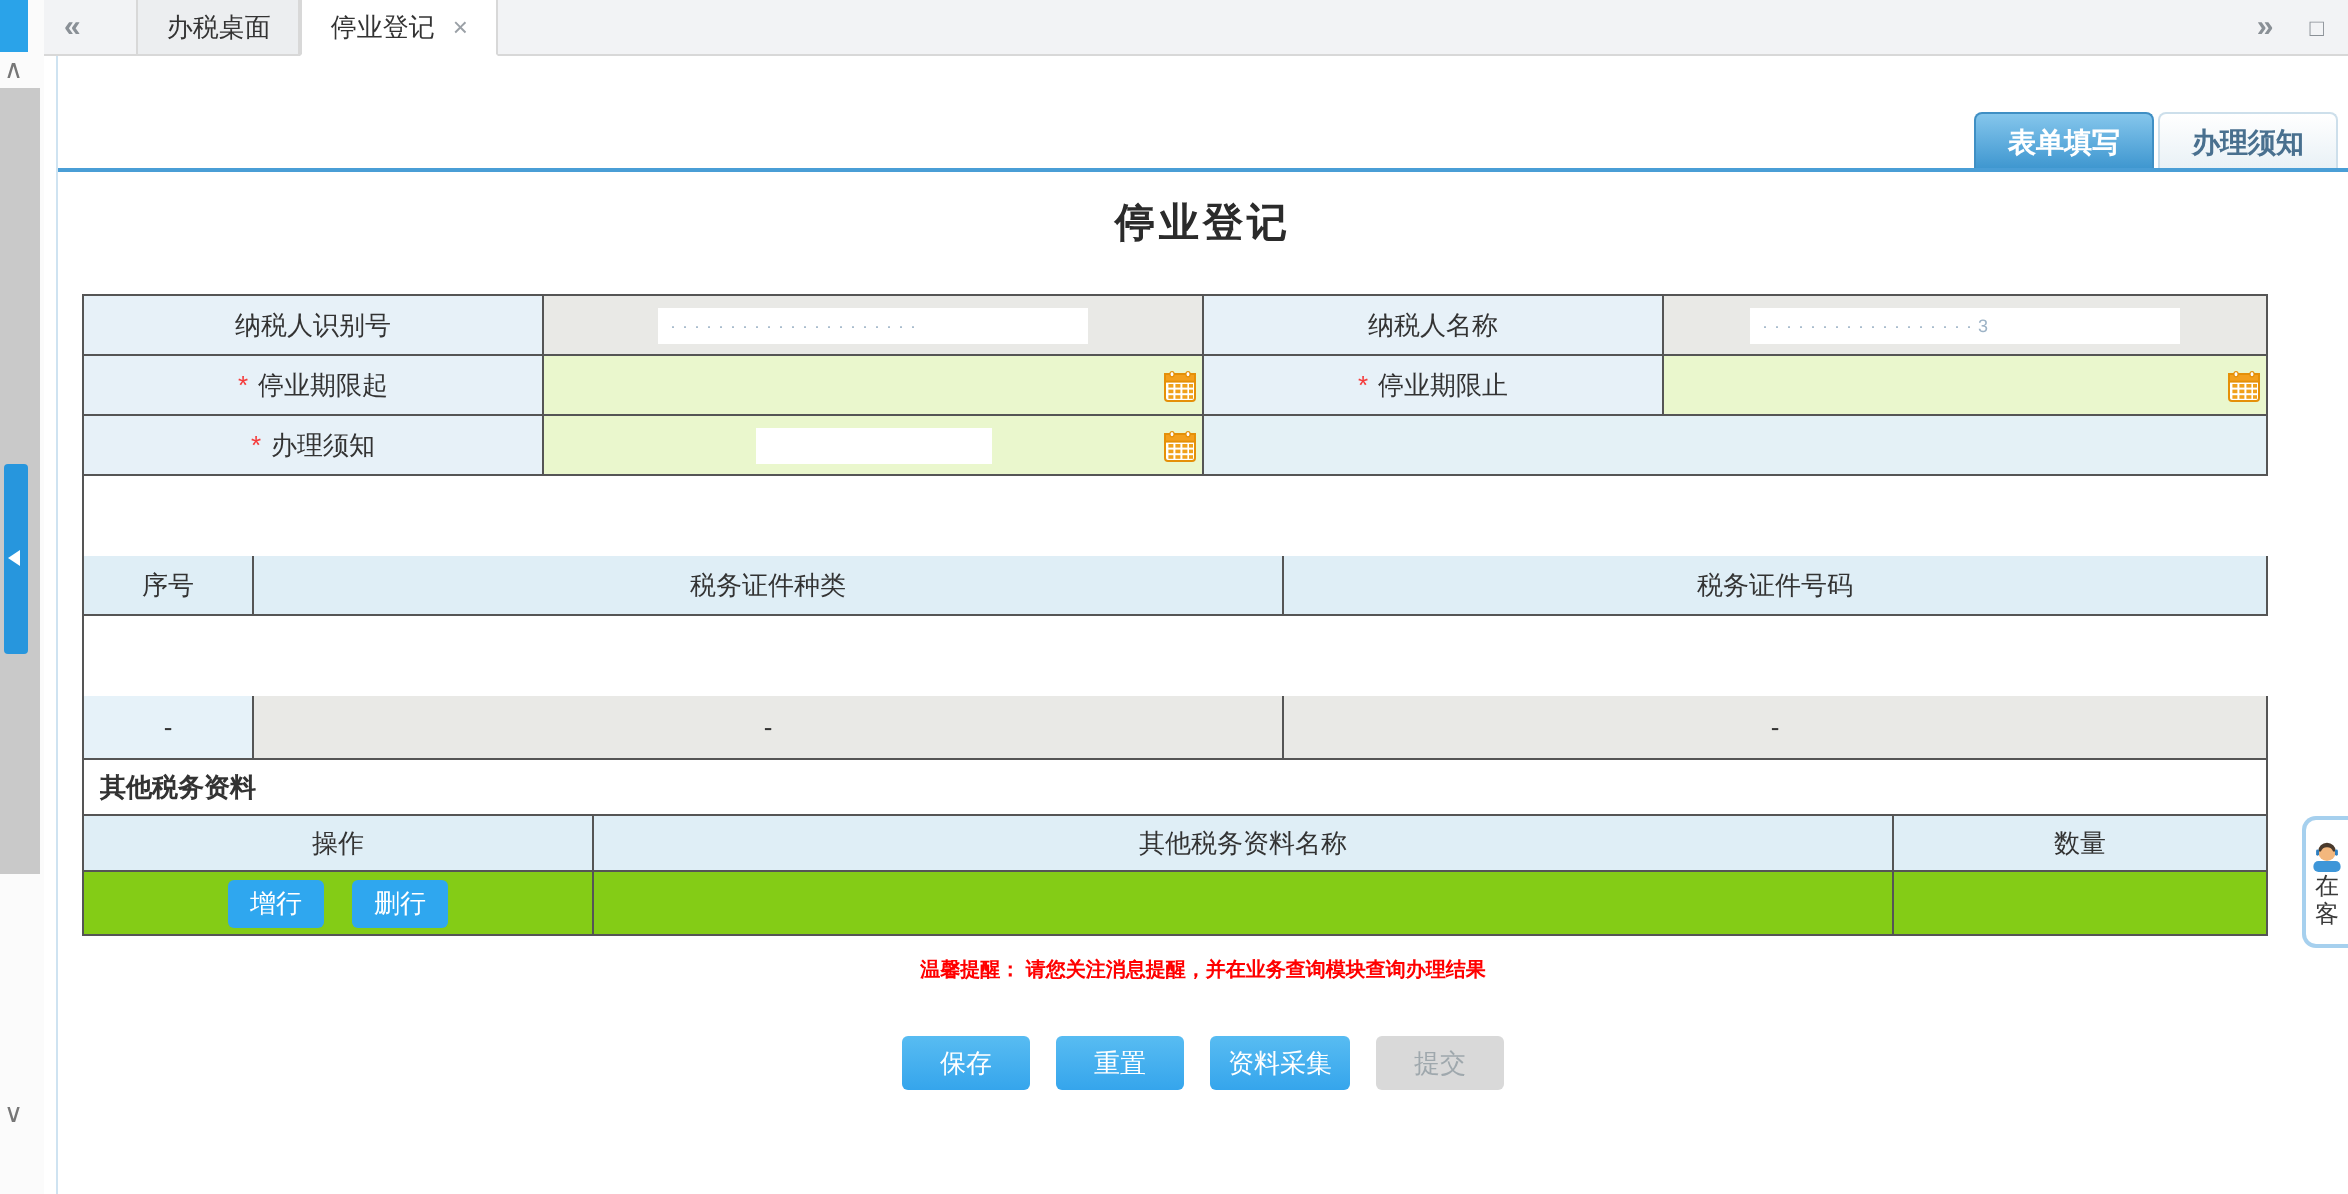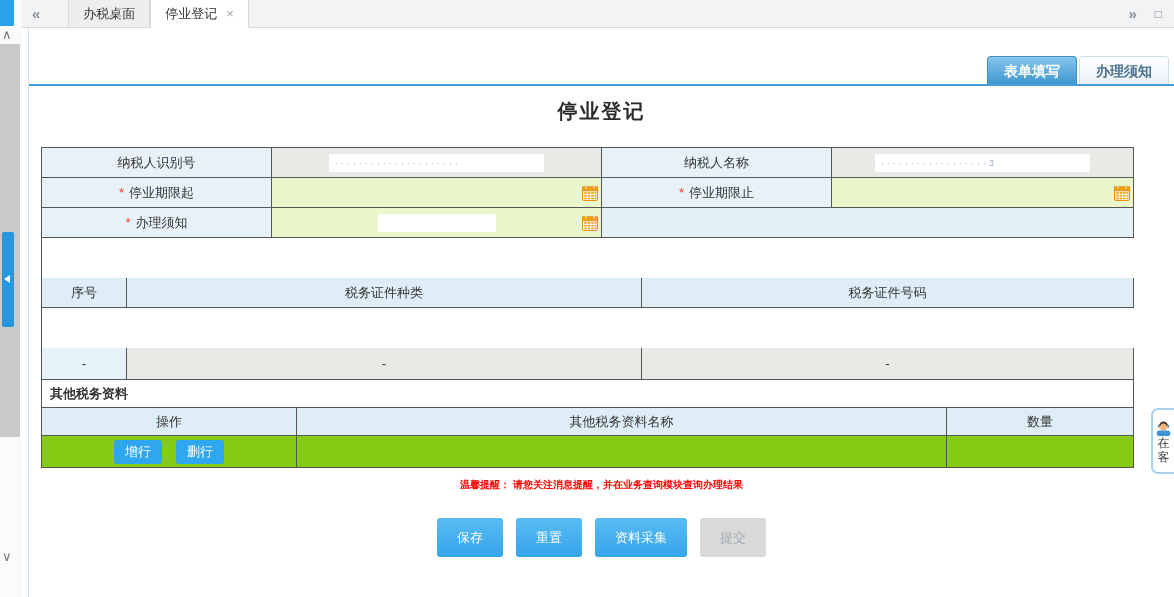--- a/index.html
+++ b/index.html
@@ -65,21 +65,21 @@
   .thead { background:#dfeef6; }
   .cell-blue { background:#e6f2f9; }
   .cell-white { background:#84cc16; }
   .row-btn { background:#2fa7ef; color:#fff; font-size:13px; padding:3px 11px; border:none;
     border-radius:3px; margin:0 7px; cursor:pointer; }
 
   
   #reminder { position:absolute; left:0; right:0; top:450px; text-align:center;
     color:#ff0000; font-weight:bold; font-size:10px; }
   #actions { position:absolute; left:0; right:0; top:490px; display:flex; justify-content:center; gap:13px; }
-  .btn { min-width:64px; height:39px; line-height:27px; padding:0 20px; text-align:center;
+  .btn { min-width:64px; height:27px; line-height:27px; padding:0 9px; text-align:center;
     background:linear-gradient(#58bcf2,#35a5ec); color:#fff; font-size:13px; border:none;
     border-radius:3px; cursor:pointer; }
   .btn.disabled { background:#d9d9d9; color:#9fa8ad; cursor:default; }
 
   
   #service { position:absolute; right:0; top:408px; width:23px; height:66px; background:#fff;
     border:2px solid #a6d0ee; border-right:none; border-radius:7px 0 0 7px;
     display:flex; flex-direction:column; align-items:center; justify-content:center; cursor:pointer; }
   #service .ch { font-size:12px; color:#3a3a3a; line-height:14px; }
 </style>

